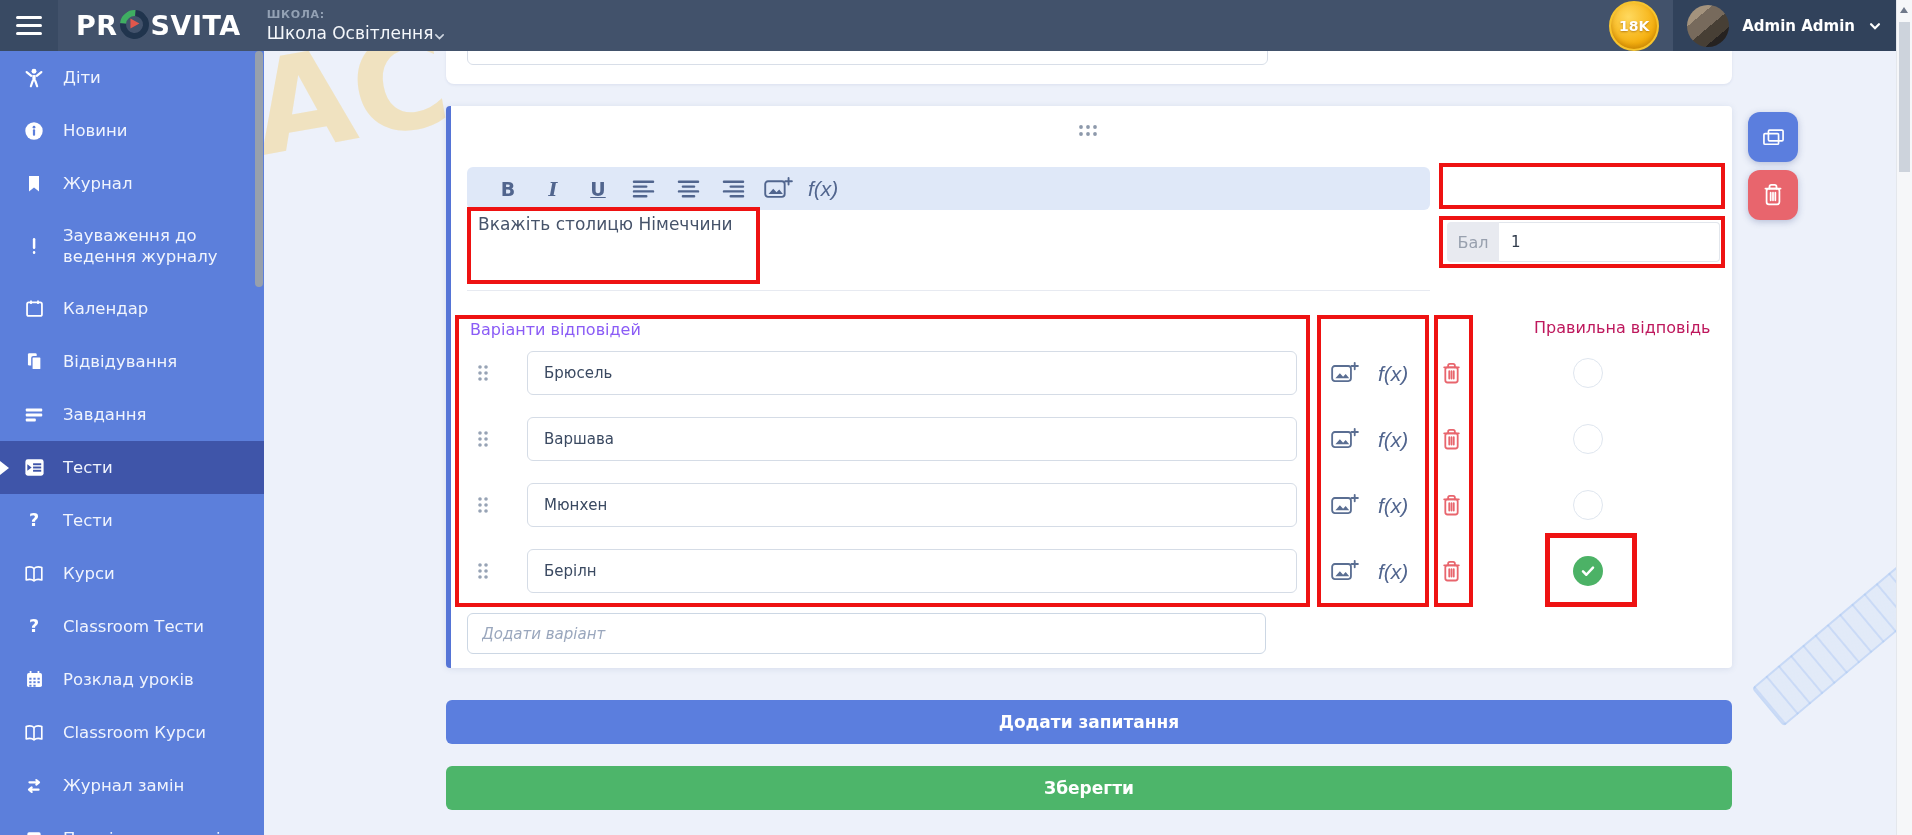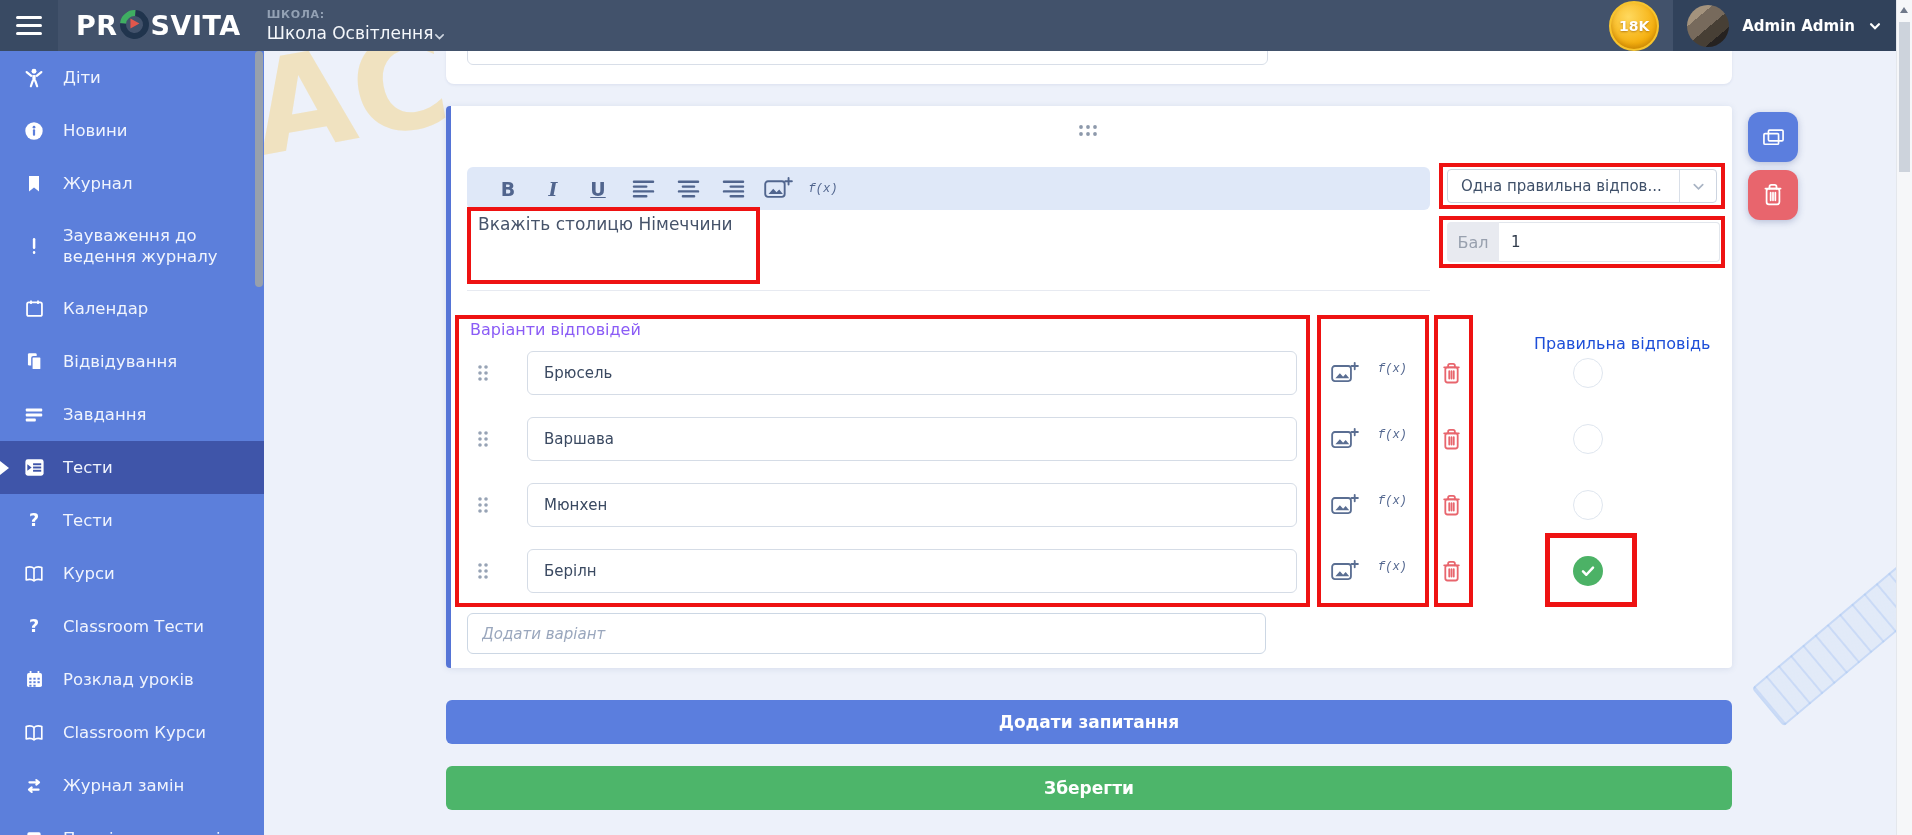--- a/index.html
+++ b/index.html
@@ -57,32 +57,32 @@
     box-shadow:0 1px 6px rgba(60,80,140,.12);z-index:2}
   .blue-edge{position:absolute;left:0;top:0;bottom:0;width:5px;background:#5574d6;border-radius:4px 0 0 4px}
   .dots-h{position:absolute;left:632px;top:16px;cursor:grab}
   
   .editor{position:absolute;left:21px;top:61px;width:963px;height:123px;border-bottom:1px solid #e7eaf1}
   .etoolbar{height:43px;background:#dfe8f8;border-radius:6px;display:flex;align-items:center;padding-left:26px}
   .tbtn{min-width:30px;height:30px;margin-right:15px;display:grid;place-items:center;color:#51658e;font-size:19px;cursor:pointer}
   .tbtn.b{font-weight:bold}
   .tbtn.i{font-style:italic;font-family:"DejaVu Serif","Liberation Serif",serif;font-weight:bold}
   .tbtn.u{text-decoration:underline;font-weight:bold}
-  .fx{font-family:Liberation Mono, monospace;font-style:italic;font-size:12px;color:#51658e}
+  .fx{font-family:Liberation Sans, sans-serif;font-style:italic;font-size:21px;color:#51658e}
   .etext{padding:4px 0 0 11px;font-size:17px;color:#46536a;cursor:text}
   
   .dropdown{position:absolute;left:1001px;top:63px;width:270px;height:34px;box-sizing:border-box;border:1px solid #ccd4e0;border-radius:4px;
     display:flex;align-items:center;font-size:15px;color:#3f5069;padding-left:13px;background:#fff;cursor:pointer}
   .dd-chev{margin-left:auto;border-left:1px solid #d9dfe8;height:100%;width:36px;display:grid;place-items:center}
   .score-row{position:absolute;left:1001px;top:116px;height:40px;display:flex}
   .score-label{width:52px;background:#e8eaf0;border-radius:4px 0 0 4px;display:grid;place-items:center;color:#98a0ae;font-size:16px}
   .score-input{width:206px;border:1px solid #e2e6ec;border-left:none;border-radius:0 4px 4px 0;padding-left:12px;font-size:15px;color:#2f3a4a;outline:none;font-family:inherit}
   
   .opt-title{position:absolute;left:24px;top:214px;font-size:16px;color:#8b5cf6}
-  .correct-title{position:absolute;left:1088px;top:228px;width:190px;font-size:16px;color:#1d4ed8;white-space:nowrap}
+  .correct-title{position:absolute;left:1088px;top:212px;width:190px;font-size:16px;color:#be185d;white-space:nowrap}
   .opt-rows{position:absolute;left:0;top:245px;width:1286px}
   .opt-row{position:relative;height:44px;margin-bottom:22px}
   .drag{position:absolute;left:30px;top:13px;cursor:grab}
   .opt-input{position:absolute;left:81px;top:0;width:770px;height:44px;box-sizing:border-box;border:1px solid #d5dce6;border-radius:6px;
     padding:16px 16px;font-size:15px;color:#3a4961;background:#fff;outline:none;font-family:inherit}
   .rimg{position:absolute;left:884px;top:9px;color:#5a6e92;cursor:pointer}
   .rfx{position:absolute;left:932px;top:11px;cursor:pointer}
   .rtrash{position:absolute;left:992px;top:9px;color:#e8656d;cursor:pointer}
   .radio{position:absolute;left:1127px;top:7px;width:30px;height:30px;box-sizing:border-box;border:1px solid #dfe6ef;border-radius:50%;background:#fff;cursor:pointer}
   .radio.checked{background:#4cb266;border:none;display:grid;place-items:center}
@@ -346,28 +346,20 @@
             <rect x="2" y="5.5" width="17.5" height="14" rx="2.5"></rect>
             <path d="M5 17l4.2-4.8 3 3.2 2.4-2.5 3.3 4.1z" fill="currentColor" stroke="none"></path>
             <path d="M23 2.5v6M20 5.5h6" stroke-linecap="round"></path>
           </svg>
       </span>
       <span class="tbtn fx">f(x)</span>
     </div>
     <div class="etext">Вкажіть столицю Німеччини</div>
   </div>
 
-  <div class="dropdown">
-    <span>Одна правильна відпов...</span>
-    <span class="dd-chev">
-      <svg viewBox="0 0 16 16" width="15" height="15" fill="none" stroke="#a9b4c4" stroke-width="1.8" stroke-linecap="round">
-          <path d="M3.5 6l4.5 4.5L12.5 6"></path>
-        </svg>
-    </span>
-  </div>
   <div class="score-row">
     <span class="score-label">Бал</span>
     <input class="score-input" value="1" style="">
   </div>
 
   <div class="opt-title">Варіанти відповідей</div>
   <div class="correct-title">Правильна відповідь</div>
   <div class="opt-rows">
       <div class="opt-row">
     <span class="drag">

